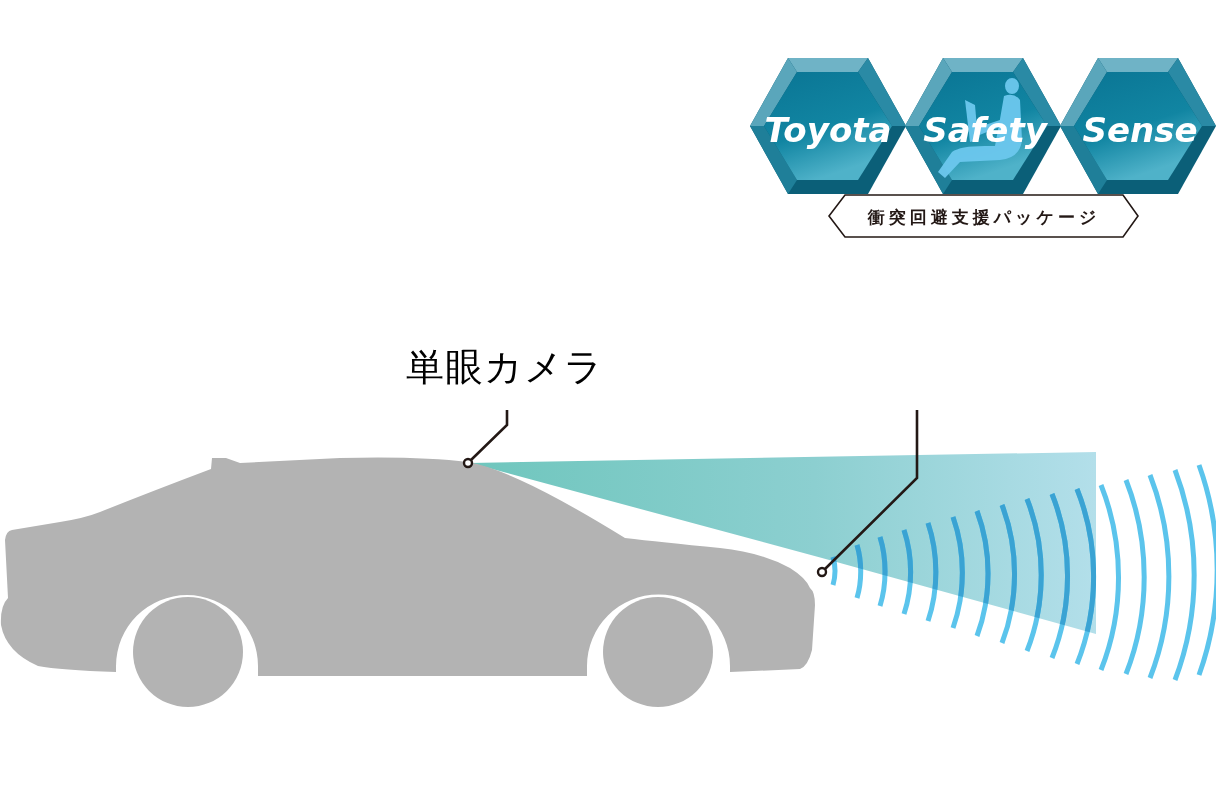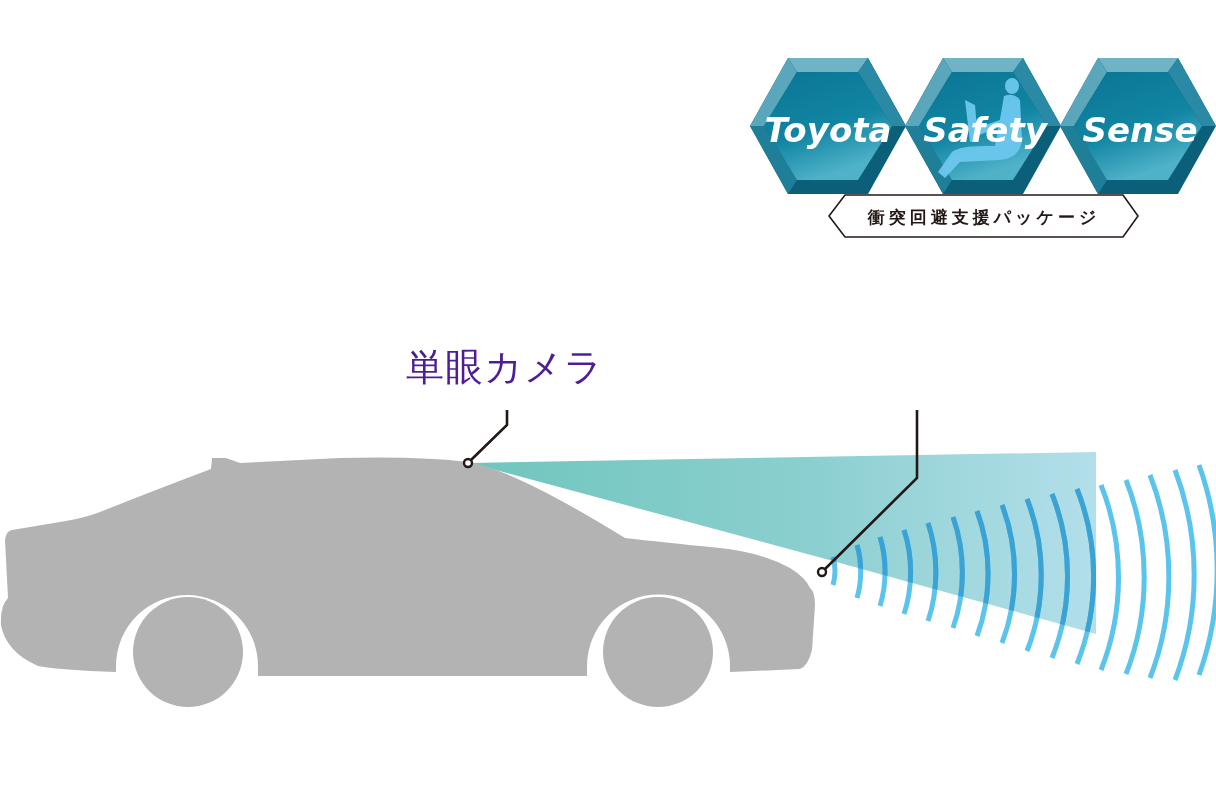--- a/index.html
+++ b/index.html
@@ -1,20 +1,20 @@
 <!DOCTYPE html>
 <html><head>
 <meta charset="utf-8">
 <style>
   html, body { margin: 0; padding: 0; background: #ffffff; }
   body { width: 1216px; height: 810px; position: relative; overflow: hidden;
          font-family: "DejaVu Sans", sans-serif; }
   .stage { position: absolute; left: 0; top: 0; width: 1184px; height: 810px; }
   .label { position: absolute; font-family: "DejaVu Sans", sans-serif; font-weight: normal;
-           color: #4c1d95; font-size: 38px; letter-spacing: 1px; white-space: nowrap; line-height: 1; }
+           color: #000000; font-size: 38px; letter-spacing: 1px; white-space: nowrap; line-height: 1; }
   #label-camera { left: 406px; top: 348px; }
   #label-radar  { left: 773px; top: 348px; }
   .logo-word { font-family: "DejaVu Sans", sans-serif; font-weight: bold; font-style: italic; }
   .band-text { font-family: "DejaVu Sans", sans-serif; font-weight: bold; }
 </style>
 </head>
 <body>
 
 <div class="stage">
   <svg width="1216" height="810" viewBox="0 0 1216 810" xmlns="http://www.w3.org/2000/svg">

